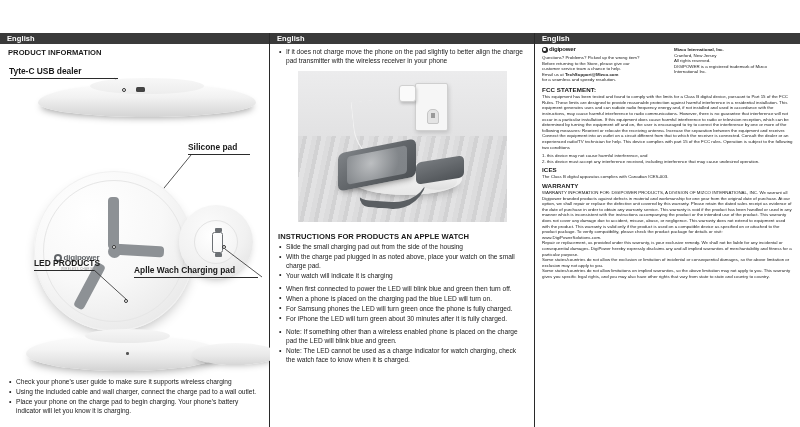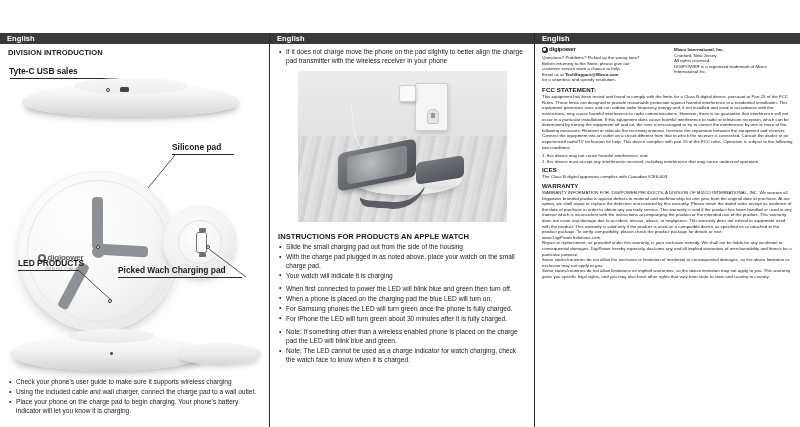--- a/index.html
+++ b/index.html
@@ -55,21 +55,21 @@
     font-size: 8.4px;
     font-weight: 600;
     white-space: nowrap;
   }
   .callout-underline { position: absolute; height: 1px; background: #2b2b2b; }
   .leader-dot {
     position: absolute; width: 4px; height: 4px; border-radius: 50%;
     background: #fff; border: 0.8px solid #333;
   }
 
-  .prodwrap { position: absolute; left: 0; top: 20px; width: 228px; height: 320px; }
+  .prodwrap { position: absolute; left: 16px; top: 20px; width: 228px; height: 320px; }
 
   
   .pad-side-top {
     position: absolute; left: 22px; top: 30px; width: 218px; height: 34px;
     background: linear-gradient(180deg,#fdfdfd 0%,#f2f2f2 42%,#e2e2e2 72%,#d4d4d4 100%);
     border-radius: 50% / 58% 58% 42% 42%;
     box-shadow: 0 4px 7px -3px rgba(0,0,0,.35);
   }
   .pad-side-top::after {
     content:""; position:absolute; left:24%; top:-5px; width:52%; height:16px;
@@ -266,24 +266,24 @@
 </style>
 </head>
 <body>
 
 <div class="page">
 
   <div class="col col-1">
     <div class="lang-bar">English</div>
 
     <div class="col-inner">
-      <h2 class="sec">DIVISION INTRODUCTION</h2>
-    </div>
-
-    <div class="callout-label" style="left:9px; top:33px;">Tyte-C  USB sales</div>
+      <h2 class="sec">PRODUCT INFORMATION</h2>
+    </div>
+
+    <div class="callout-label" style="left:9px; top:33px;">Tyte-C  USB dealer</div>
     <div class="callout-underline" style="left:10px; top:45px; width:108px;"></div>
     <svg style="position:absolute; left:112px; top:42px;" width="50" height="40">
       <line x1="2" y1="3" x2="36" y2="33" stroke="#2b2b2b" stroke-width="0.8"></line>
     </svg>
 
     <div class="prodwrap">
 
       <div class="pad-side-top"></div>
       <div class="usb-port"></div>
       <div class="leader-dot" style="left:106px; top:35px;"></div>
@@ -308,21 +308,21 @@
       </div>
       <div class="leader-dot" style="left:96px; top:192px;"></div>
 
       <div class="watch-pad">
         <div class="watch-inner">
           <div class="watch-glyph"></div>
         </div>
       </div>
       <div class="leader-dot" style="left:206px; top:192px;"></div>
 
-      <div class="callout-label" style="left:118px; top:212px;">Picked Wach Charging pad</div>
+      <div class="callout-label" style="left:118px; top:212px;">Aplle Wach Charging pad</div>
       <div class="callout-underline" style="left:118px; top:224px; width:124px;"></div>
       <svg style="position:absolute; left:206px; top:194px;" width="56" height="34">
         <line x1="3" y1="2" x2="40" y2="30" stroke="#2b2b2b" stroke-width="0.8"></line>
       </svg>
 
       <div class="callout-label" style="left:18px; top:205px;">LED PRODUCTS</div>
       <div class="callout-underline" style="left:18px; top:217px; width:60px;"></div>
       <svg style="position:absolute; left:76px; top:214px;" width="44" height="40">
         <line x1="2" y1="3" x2="35" y2="33" stroke="#2b2b2b" stroke-width="0.8"></line>
       </svg>

